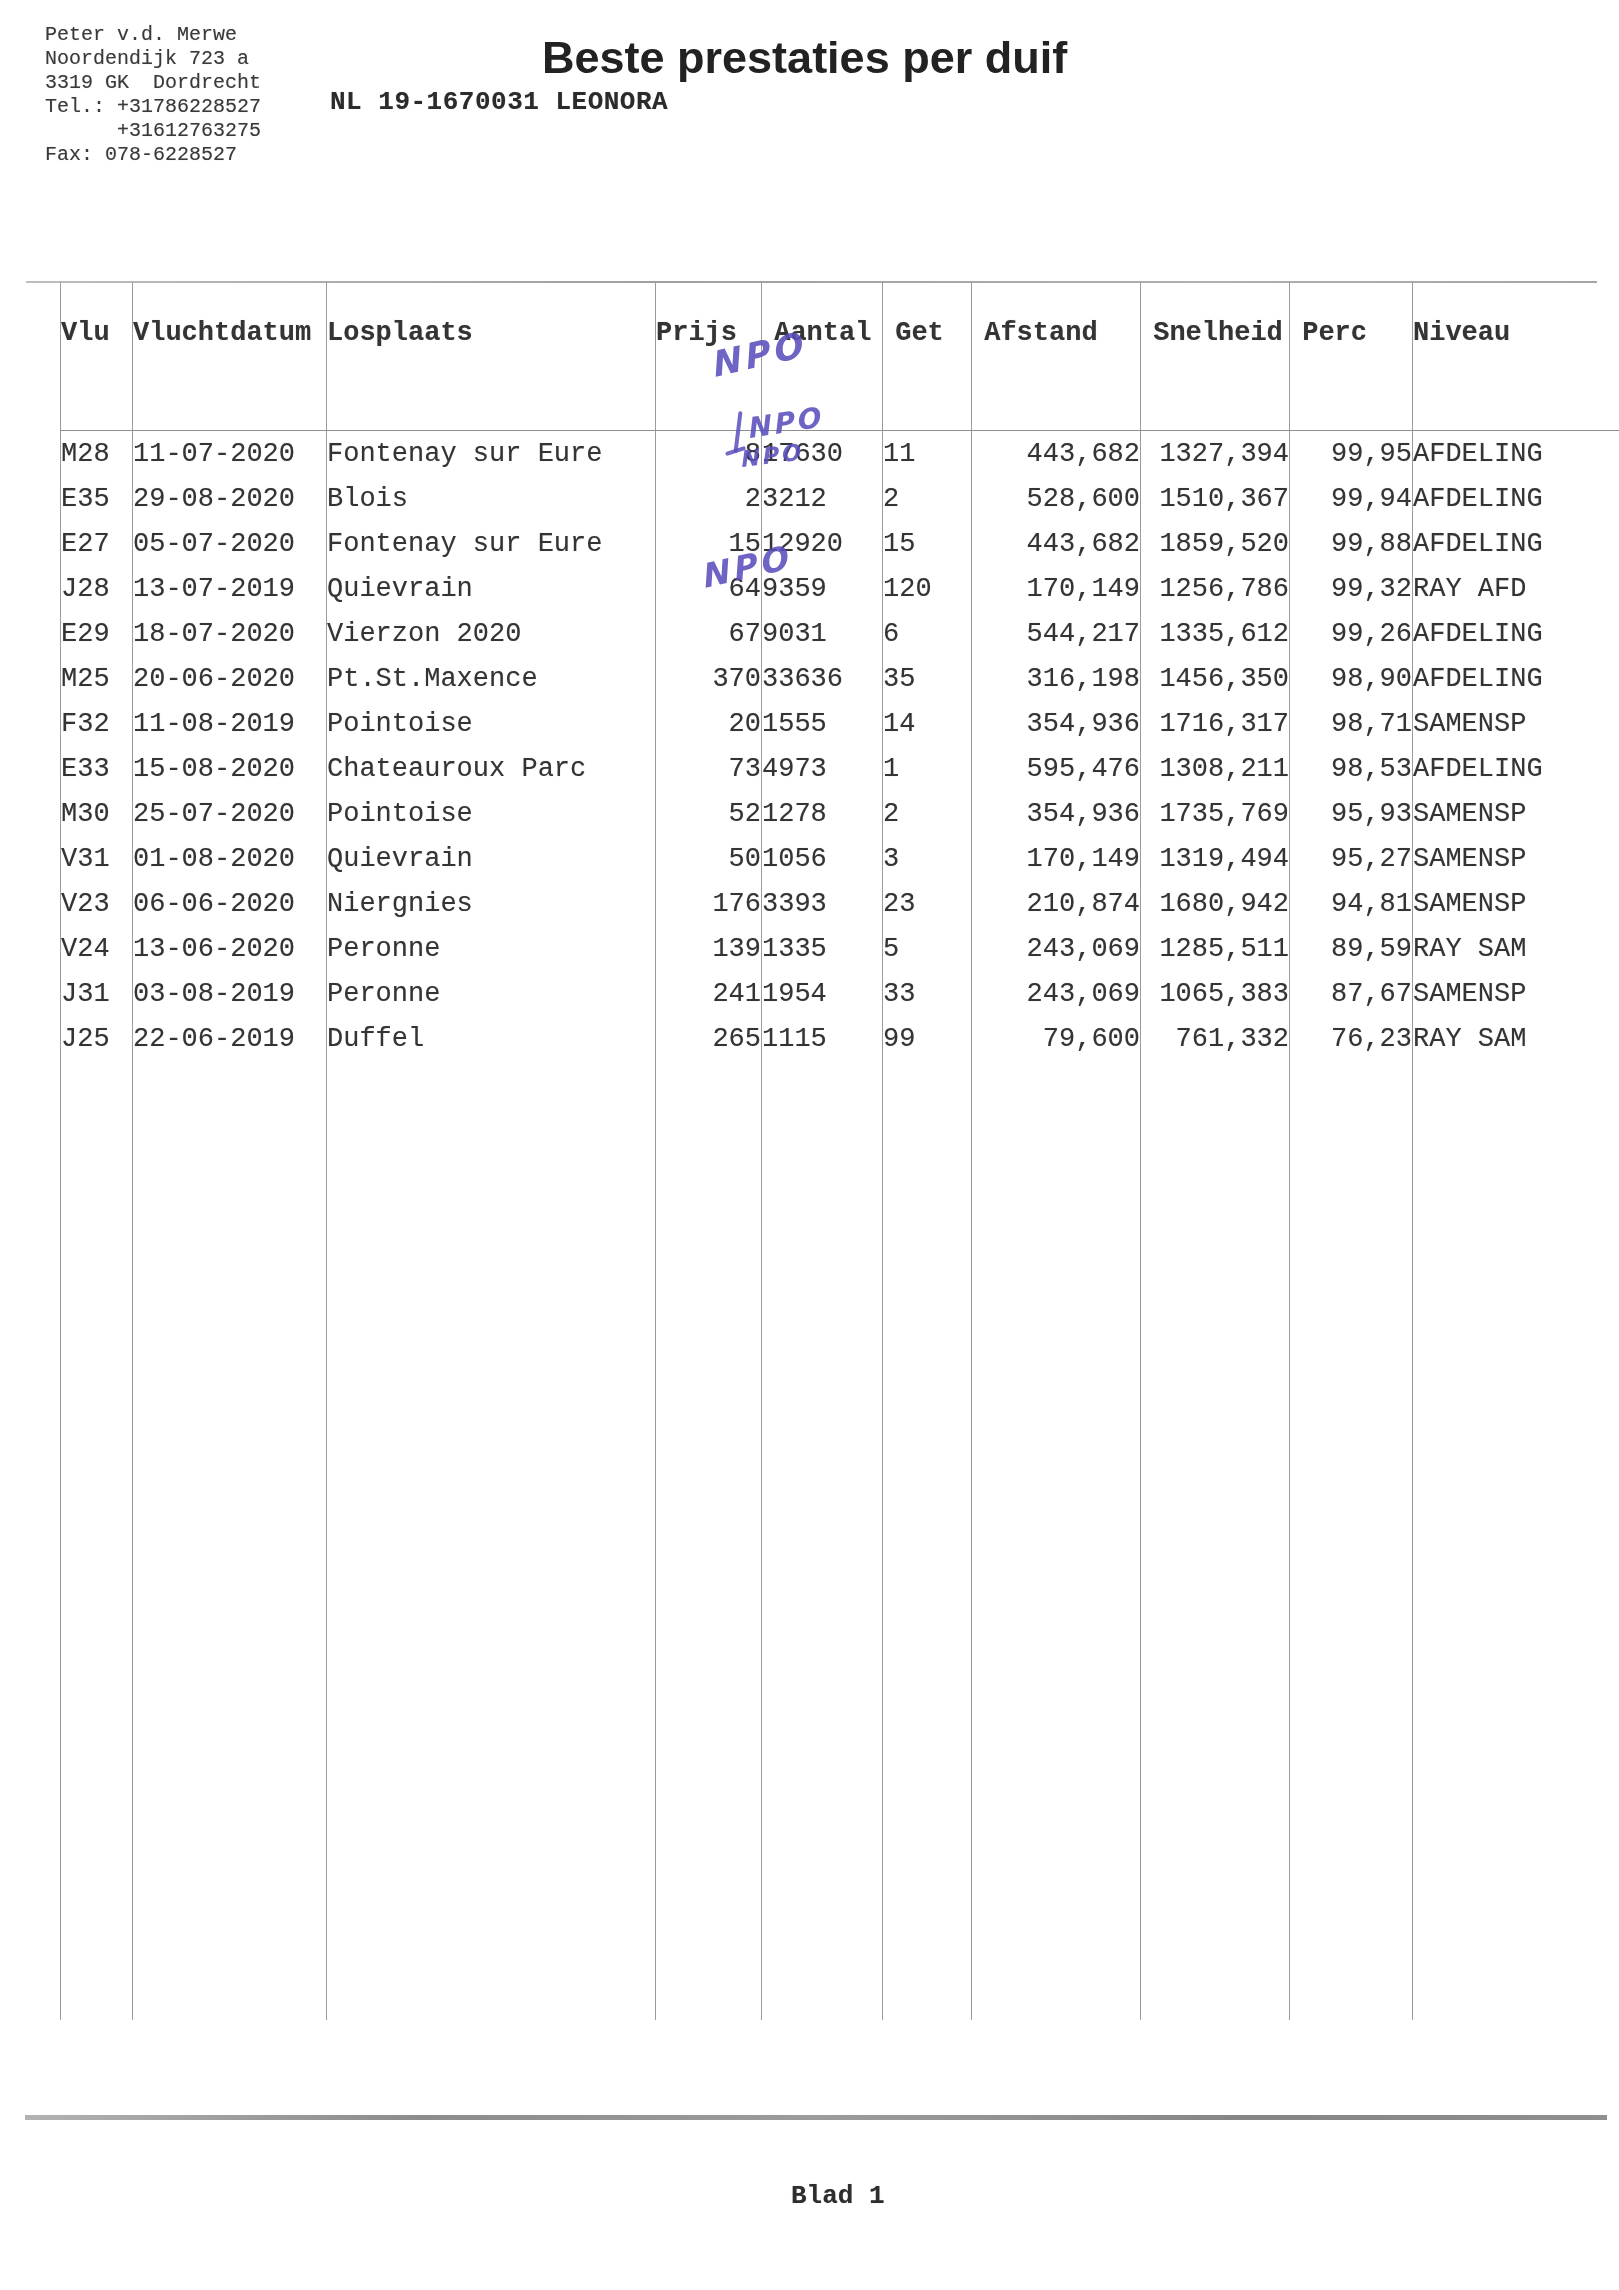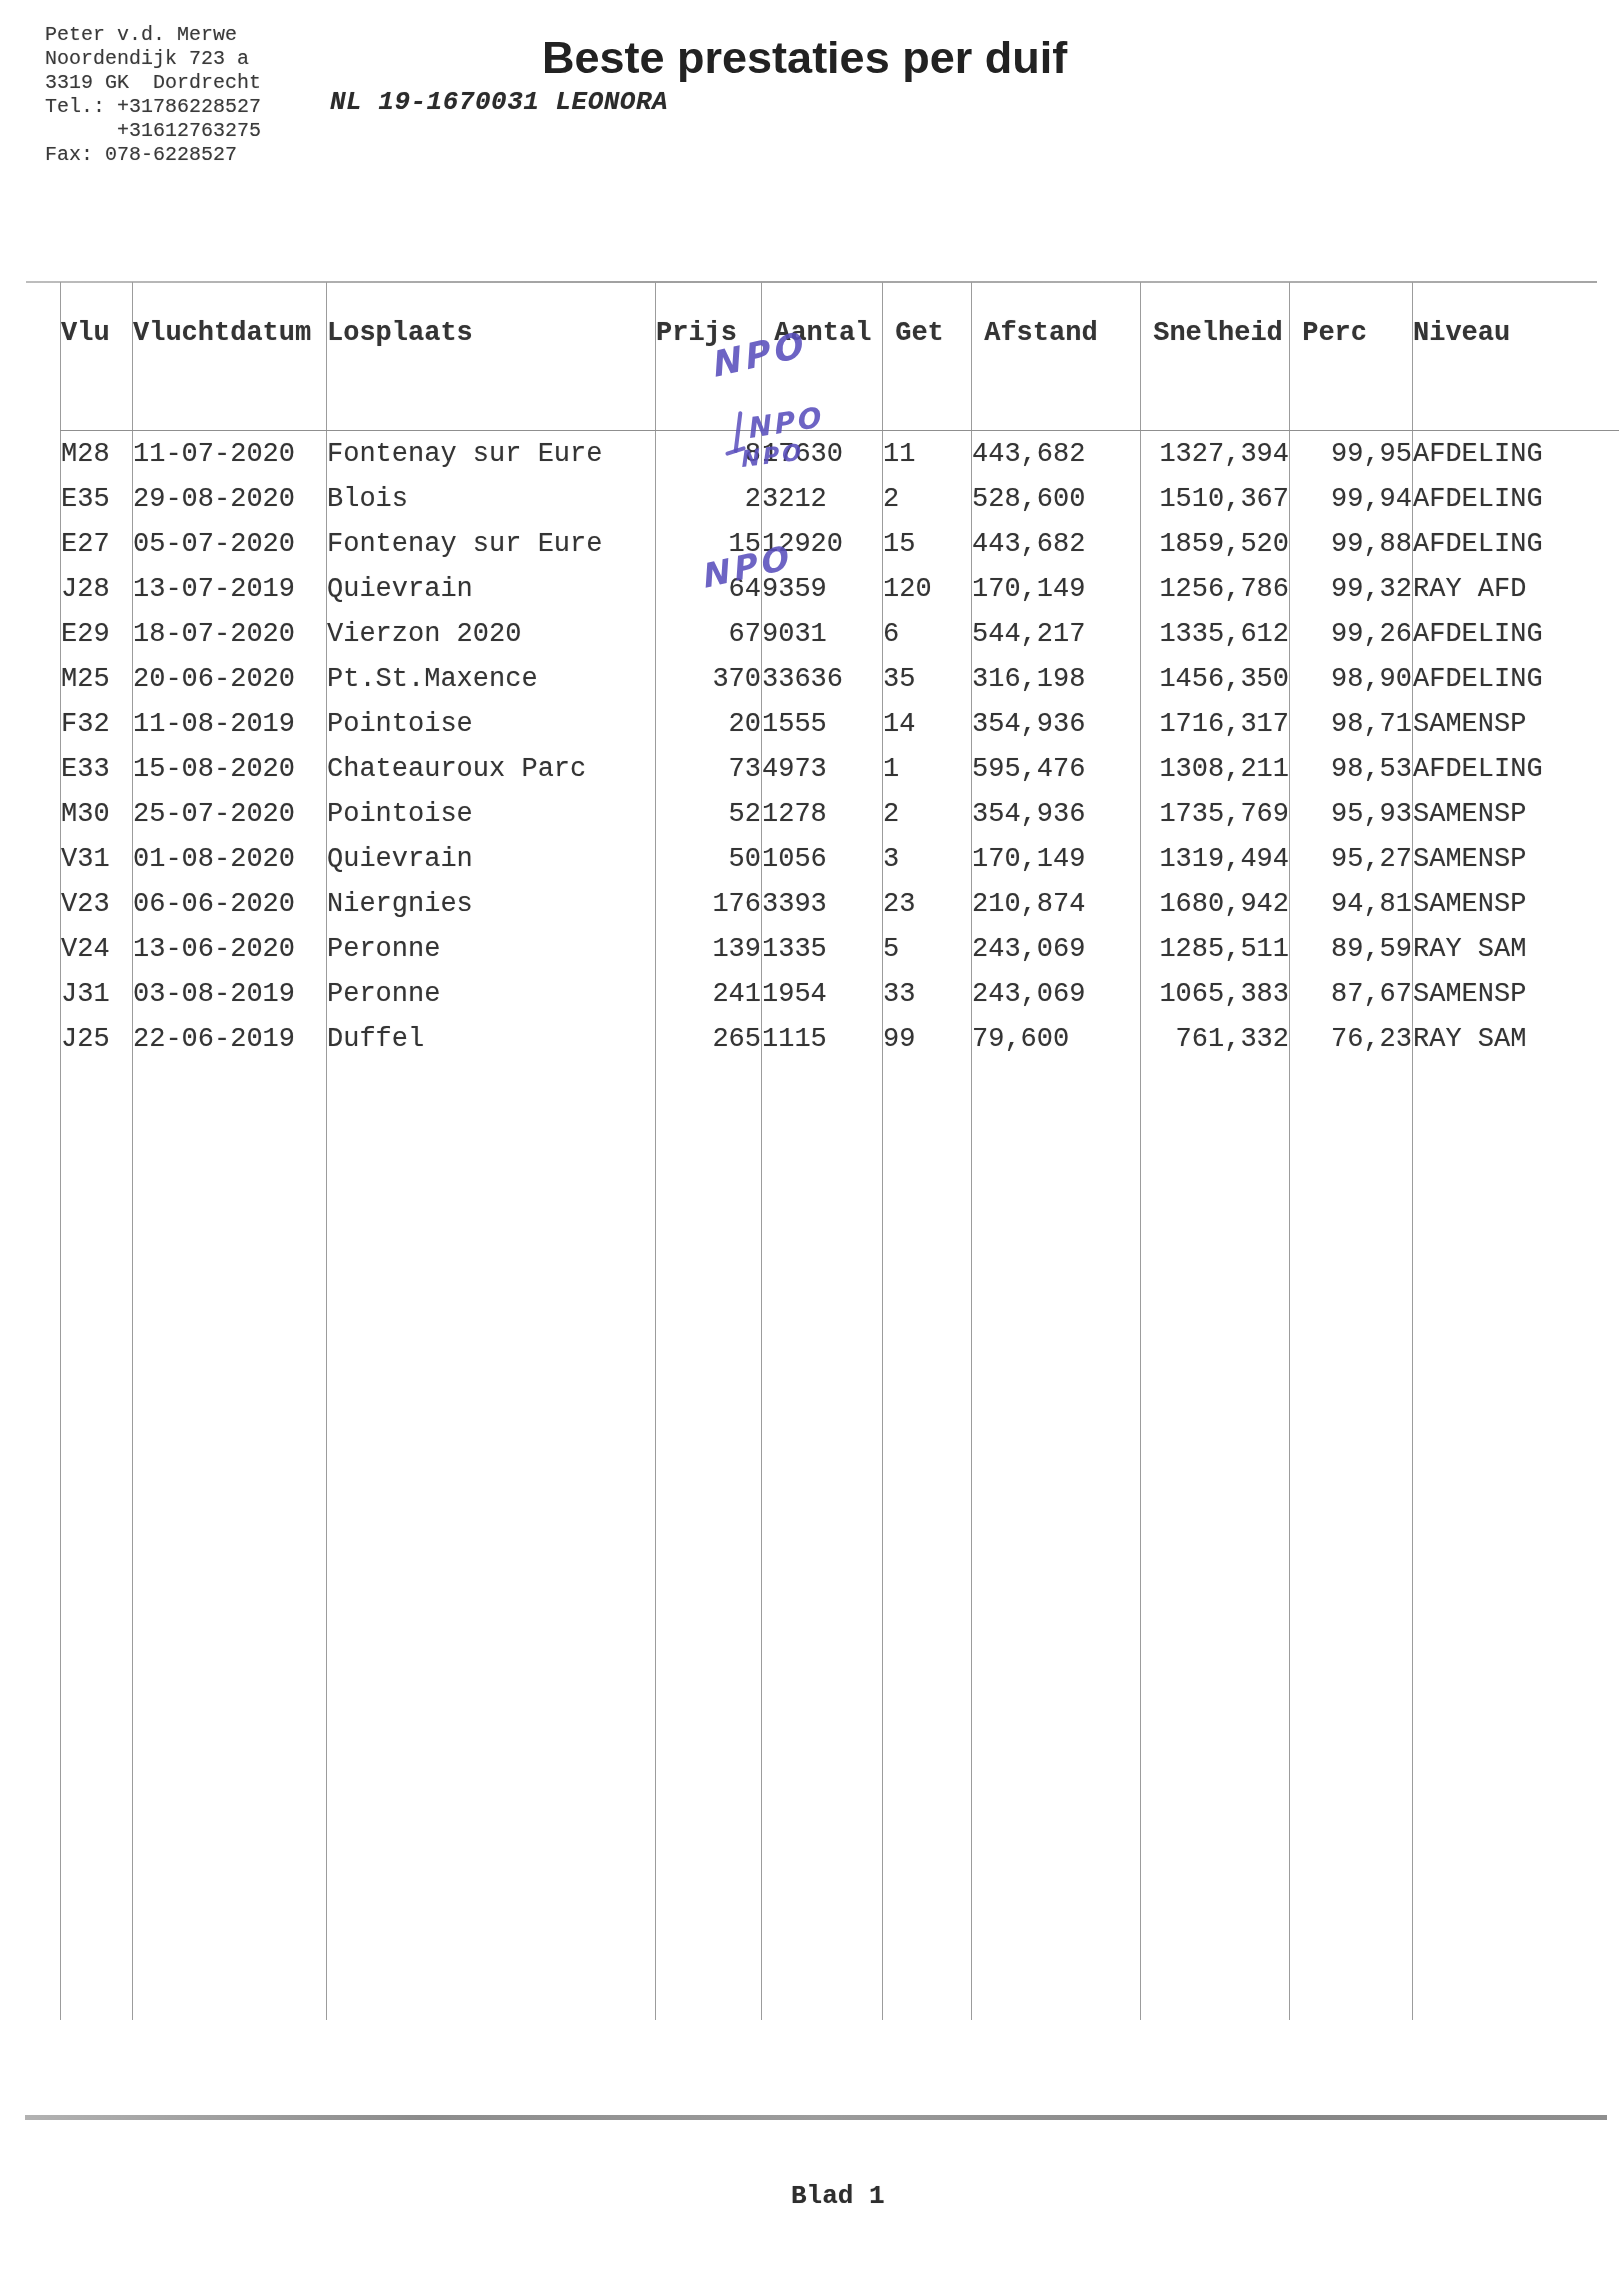--- a/index.html
+++ b/index.html
@@ -21,21 +21,20 @@
   #report-title{
     position:absolute;left:542px;top:32px;
     font-family:"Liberation Sans","DejaVu Sans",sans-serif;
     font-weight:bold;font-size:45px;color:#222;
     letter-spacing:0px;
   }
   #pigeon-id{
     position:absolute;left:330px;top:87px;
     font-weight:bold;font-size:26px;color:#2b2b2b;
     letter-spacing:0.5px;
-    font-style:italic;
   }
 
   
   .rule{position:absolute;}
   #rule-top{
     left:26px;top:281px;width:1571px;height:1.9px;
     background:linear-gradient(90deg,#bdbdbd,#9f9f9f 40%,#b0b0b0 75%,#a5a5a5);
   }
   #rule-bottom{
     left:24.5px;top:2115px;width:1582px;height:4.7px;
@@ -61,21 +60,21 @@
   }
   #results-table td{ height:45px;vertical-align:middle; }
   #results-table tr.filler td{ height:959px; }
 
   .col0{border-left:0.9px solid #9c9c9c;padding-left:8.5px;}
   .col1{padding-left:15px;}
   .col2{padding-left:16px;}
   .col3{text-align:right;padding-right:12.2px;}
   .col4{padding-right:11.3px;}
   .col5{text-align:left;padding-right:20px;}
-  .col6{text-align:left;padding-right:15px;}
+  .col6{text-align:right;padding-right:15px;}
   .col7{text-align:right;padding-right:12.2px;}
   .col8{text-align:right;padding-right:49px;}
   .col9{border-right:none;padding-left:14px;}
   
   #results-table th.col4,#results-table th.col5,#results-table th.col6,
   #results-table th.col7,#results-table th.col8{
     text-align:left;padding-left:12.2px;padding-right:0;
   }
 
   

